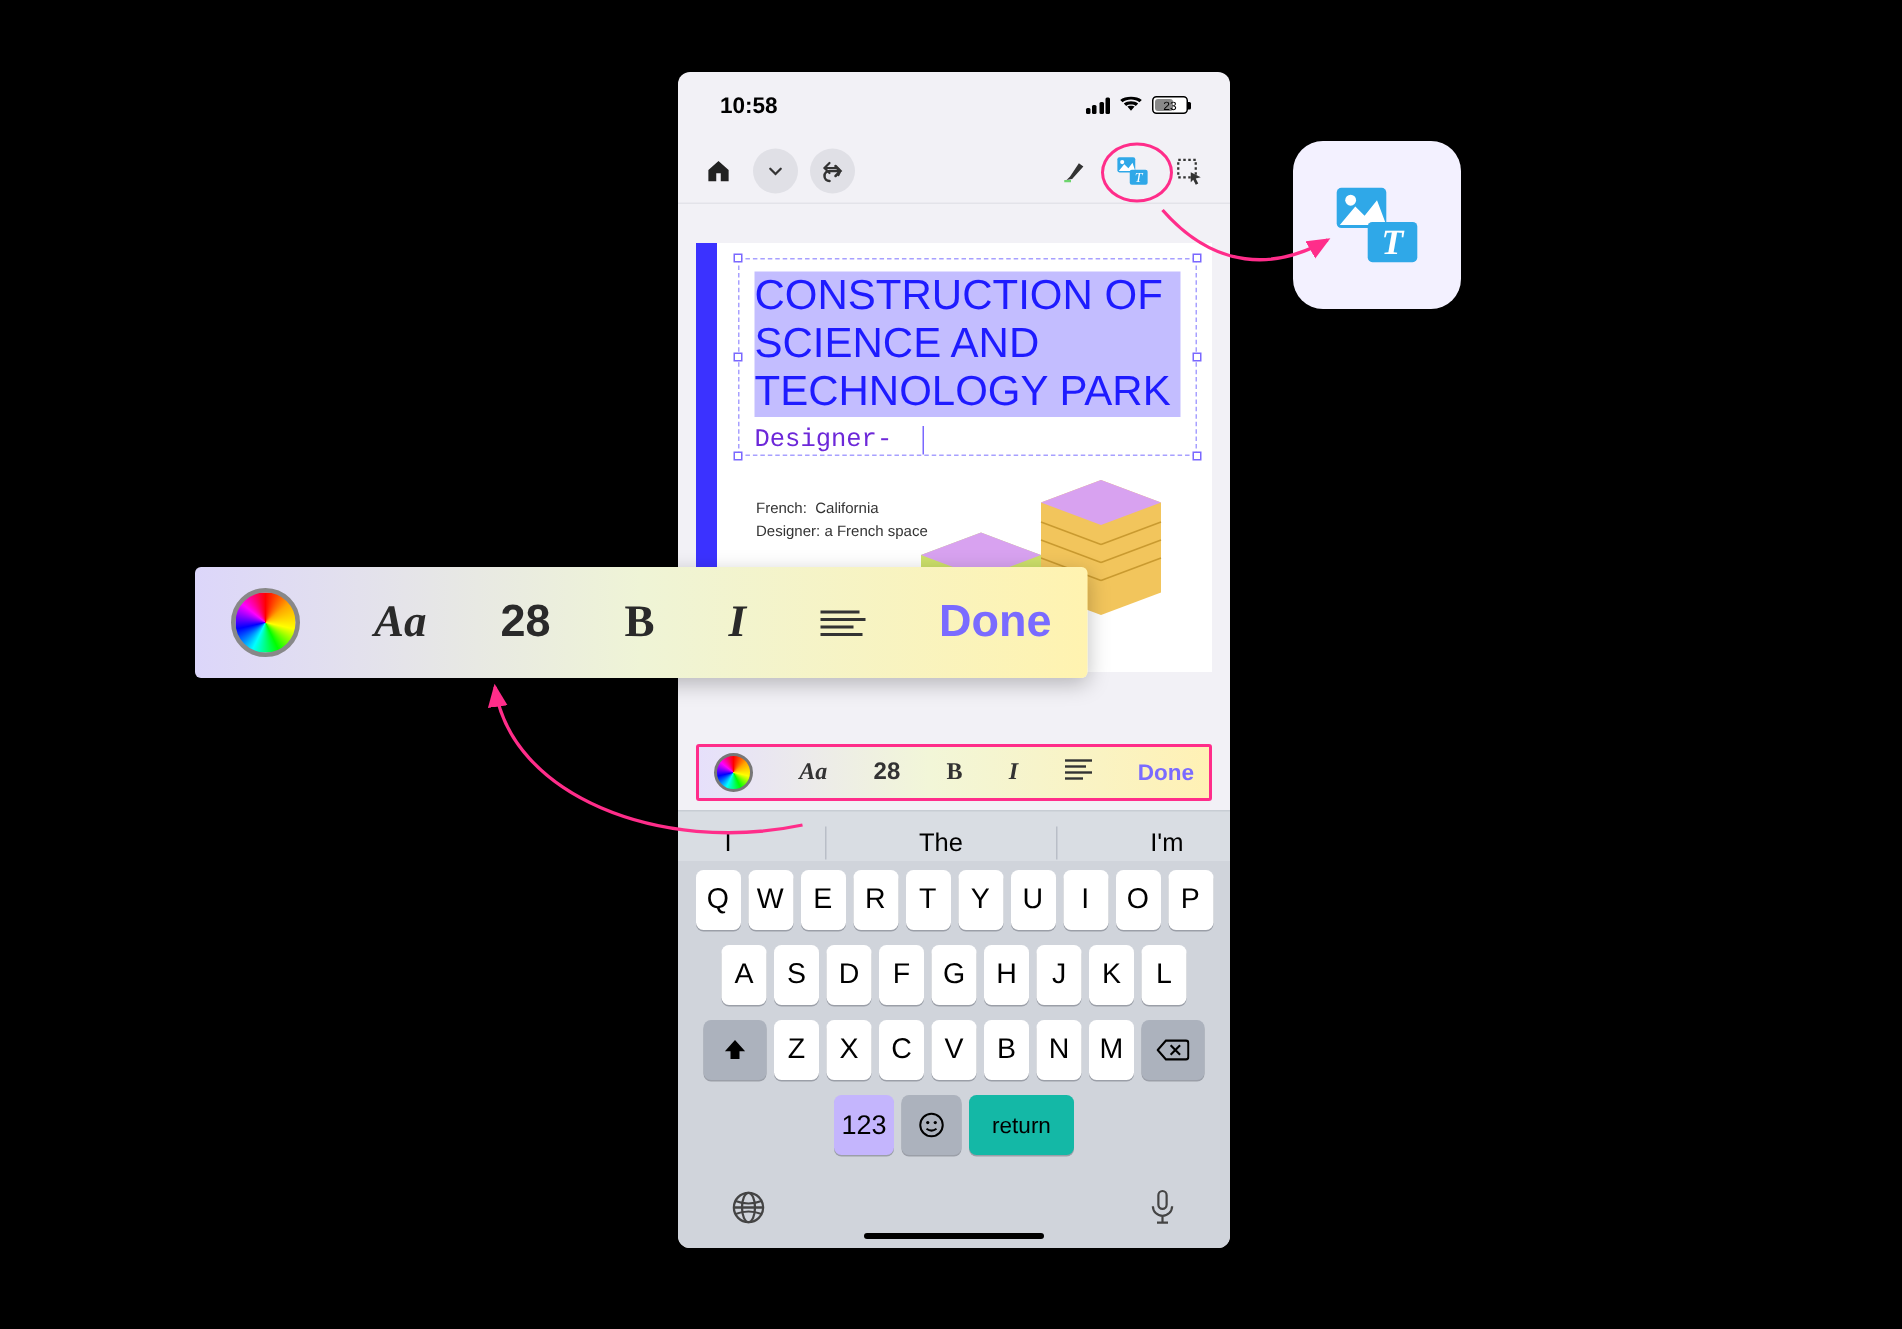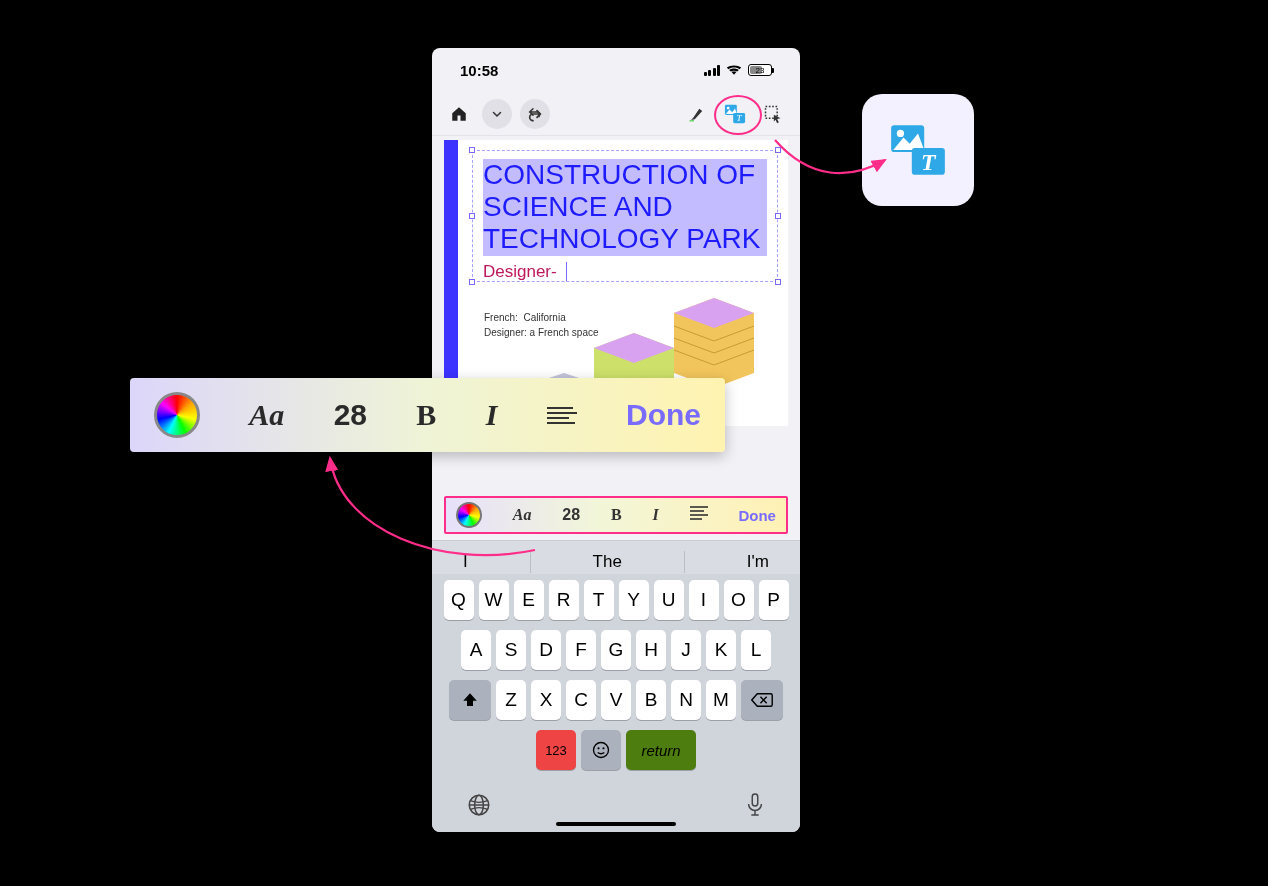--- a/index.html
+++ b/index.html
@@ -1,18 +1,18 @@
 <!DOCTYPE html>
 <html><head>
 <meta charset="utf-8">
 <style>
   * { box-sizing: border-box; margin: 0; padding: 0; }
   body { background: #000; width: 1268px; height: 886px; position: relative; font-family: -apple-system, Helvetica, Arial, sans-serif; overflow: hidden; }
 
-  .phone { position: absolute; left: 432px; top: 48px; width: 368px; height: 784px; background: #f2f1f6; border-radius: 8px; overflow: hidden; }
+  .phone { position: absolute; left: 452px; top: 48px; width: 368px; height: 784px; background: #f2f1f6; border-radius: 8px; overflow: hidden; }
 
   
   .statusbar { height: 44px; display: flex; align-items: center; justify-content: space-between; padding: 0 28px; font-weight: 600; font-size: 15px; color: #000; }
   .statusicons { display: flex; align-items: center; gap: 6px; }
   .sig { display: flex; align-items: flex-end; gap: 1.5px; height: 12px; }
   .sig span { width: 3px; background: #000; border-radius: 1px; }
   .sig span:nth-child(1){height:4px}.sig span:nth-child(2){height:6px}.sig span:nth-child(3){height:8px}.sig span:nth-child(4){height:11px}
   .wifi svg { width:16px; height:12px; }
   .batt { border:1px solid #000; border-radius:3px; width:24px; height:12px; position:relative; display:flex; align-items:center; justify-content:center; font-size:8px; font-weight:400; background:#fff;}
   .batt::after{content:"";position:absolute;right:-3px;top:3px;width:2px;height:5px;background:#000;border-radius:0 1px 1px 0;}
@@ -22,28 +22,28 @@
   
   .toolbar { height: 44px; display: flex; align-items: center; padding: 0 12px; gap: 8px; border-bottom: 1px solid #e3e3e9; }
   .tbicon { width: 30px; height: 30px; display: flex; align-items: center; justify-content: center; color: #333; border-radius:15px;}
   .tbicon.chev{background:#e0e0e6;}
   .tbicon.undo{background:#e0e0e6;}
   .spacer{flex:1}
   .tool-highlight { position: relative; }
   .tool-highlight::after{ content:""; position:absolute; left:-6px; top:-4px; width:44px; height:36px; border:2px solid #ff2d8a; border-radius:50%; }
 
   
-  .doc { position:relative; background:#fff; margin:4px 12px 0; height:286px;padding-left:43px; }
+  .doc { position:relative; background:#fff; margin:26px 12px 0; height:286px;padding-left:43px; }
   .doc .leftbar{ position:absolute; left:0; top:0; bottom:0; width:14px; background:#3b32ff; }
   .txtbox{ position:absolute; left:28px; right:10px; top:10px; height:132px; border:1.5px dashed #a7a0ff; padding:8px 10px 6px;}
   .txtbox .handle{position:absolute;width:6px;height:6px;border:1px solid #7a68ff;background:#fff;}
   .txtbox .h-tl{left:-4px;top:-4px}.txtbox .h-tr{right:-4px;top:-4px}.txtbox .h-bl{left:-4px;bottom:-4px}.txtbox .h-br{right:-4px;bottom:-4px}
   .txtbox .h-ml{left:-4px;top:50%;margin-top:-3px}.txtbox .h-mr{right:-4px;top:50%;margin-top:-3px}
   .title{font-family: Impact, 'Arial Black', sans-serif; text-transform:uppercase; font-size:28px; line-height:1.15; color:#1e1bff; background:#c3bdff;}
-  .subtitle{font-size:17px; color:#be185d; margin-top:6px;}
+  .subtitle{font-size:17px; color:#6d28d9; margin-top:6px;font-family:Liberation Mono, monospace;}
   .cursor{border-right:1.5px solid #7a68ff;}
   .meta{position:absolute;left:40px;top:170px;font-size:10px;color:#333;line-height:1.5;}
   .scene{position:absolute;right:0;bottom:18px;left:80px;height:120px;}
 
   
   .fmtbar{ position:absolute; left:12px; right:12px; bottom:298px; height:38px; border:2px solid #ff2d8a; background:linear-gradient(90deg,#e6e0fb 0%,#f2f6d8 45%,#fff1b5 100%); display:flex; align-items:center; justify-content:space-between; padding:0 10px; border-radius:2px;}
   .fmtbar .colorpick{width:26px;height:26px;border-radius:50%;background:conic-gradient(red,orange,yellow,lime,cyan,blue,magenta,red);border:2px solid #777;}
   .fmtbar .item{font-size:16px;color:#333;font-weight:600;}
   .fmtbar .done{color:#7a6bff;font-weight:600;font-size:15px;}
 
@@ -51,22 +51,22 @@
   .suggest{position:absolute;left:0;right:0;bottom:250px;height:42px;display:flex;align-items:center;justify-content:space-around;background:#d9dde3;border-top:1px solid #c8cdd4;}
   .suggest span{font-size:17px;color:#000;}
   .suggest .sep{width:1px;height:22px;background:#b9bec7;}
 
   
   .keyboard{position:absolute;left:0;right:0;bottom:0;height:258px;background:#d0d4db;padding:6px 4px 0;}
   .krow{display:flex;justify-content:center;gap:5px;margin-bottom:10px;}
   .key{background:#fff;border-radius:5px;min-width:30px;height:40px;display:flex;align-items:center;justify-content:center;font-size:19px;font-weight:400;color:#000;box-shadow:0 1px 0 #9b9fa8;}
   .key.mod{background:#acb2bd;min-width:42px;}
   .key.space{flex:1;max-width:175px;font-size:15px;}
-  .key.num{background:#ef4444;min-width:40px;font-size:13px;}
-  .key.ret{background:#4d7c0f;min-width:70px;font-size:15px;font-style:italic;}
+  .key.num{background:#c4b5fd;min-width:40px;font-size:18px;}
+  .key.ret{background:#14b8a6;min-width:70px;font-size:15px;}
   .key.emo{background:#acb2bd;min-width:40px;}
   .kbbot{display:flex;justify-content:space-between;padding:12px 30px 0;}
   .homebar{position:absolute;bottom:6px;left:50%;transform:translateX(-50%);width:120px;height:4px;background:#000;border-radius:3px;}
 
   
   .callout{ position:absolute; left:130px; top:378px; width:595px; height:74px; background:linear-gradient(90deg,#dcd6fa 0%,#eff4d6 50%,#fff3b0 100%); display:flex; align-items:center; justify-content:space-between; padding:0 24px; border-radius:4px; box-shadow:0 4px 14px rgba(0,0,0,.25);}
   .callout .colorpick{width:46px;height:46px;border-radius:50%;background:conic-gradient(red,orange,yellow,lime,cyan,blue,magenta,red);border:3px solid #888;}
   .callout .item{font-size:30px;color:#2a2a2a;font-weight:600}
   .callout .aa{font-family: Georgia, serif; font-style:italic;}
   .callout .bold{font-family:Georgia,serif;font-weight:900;}

